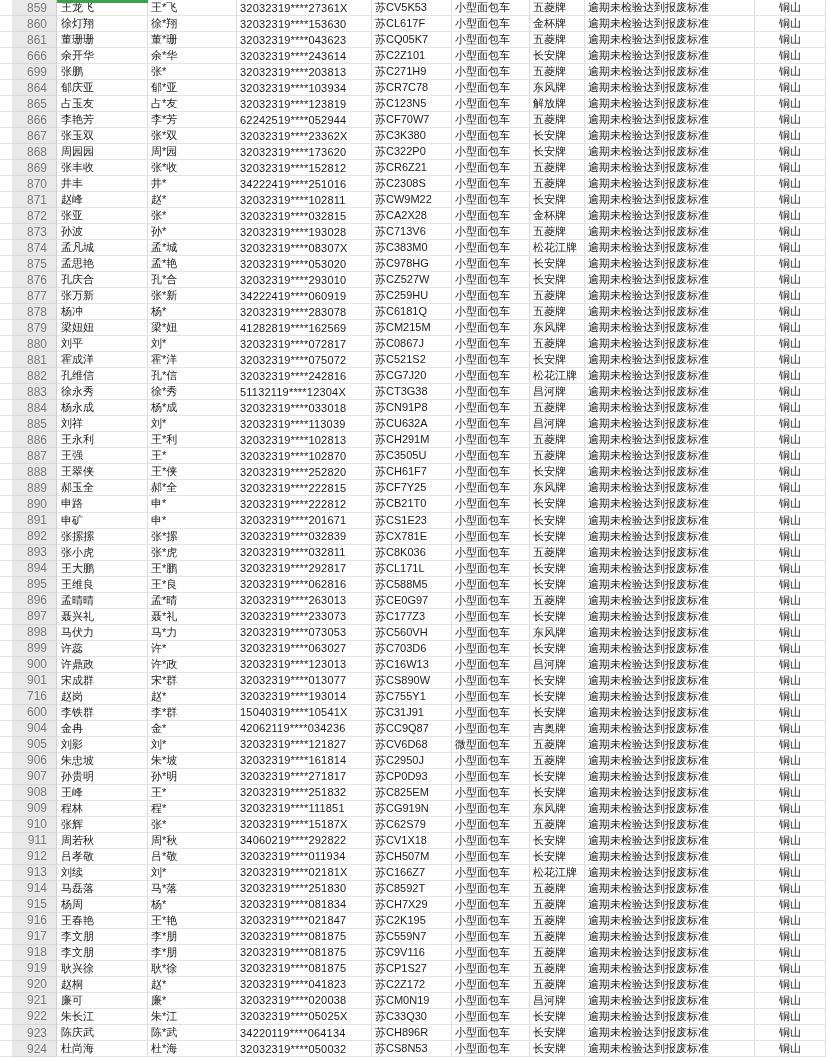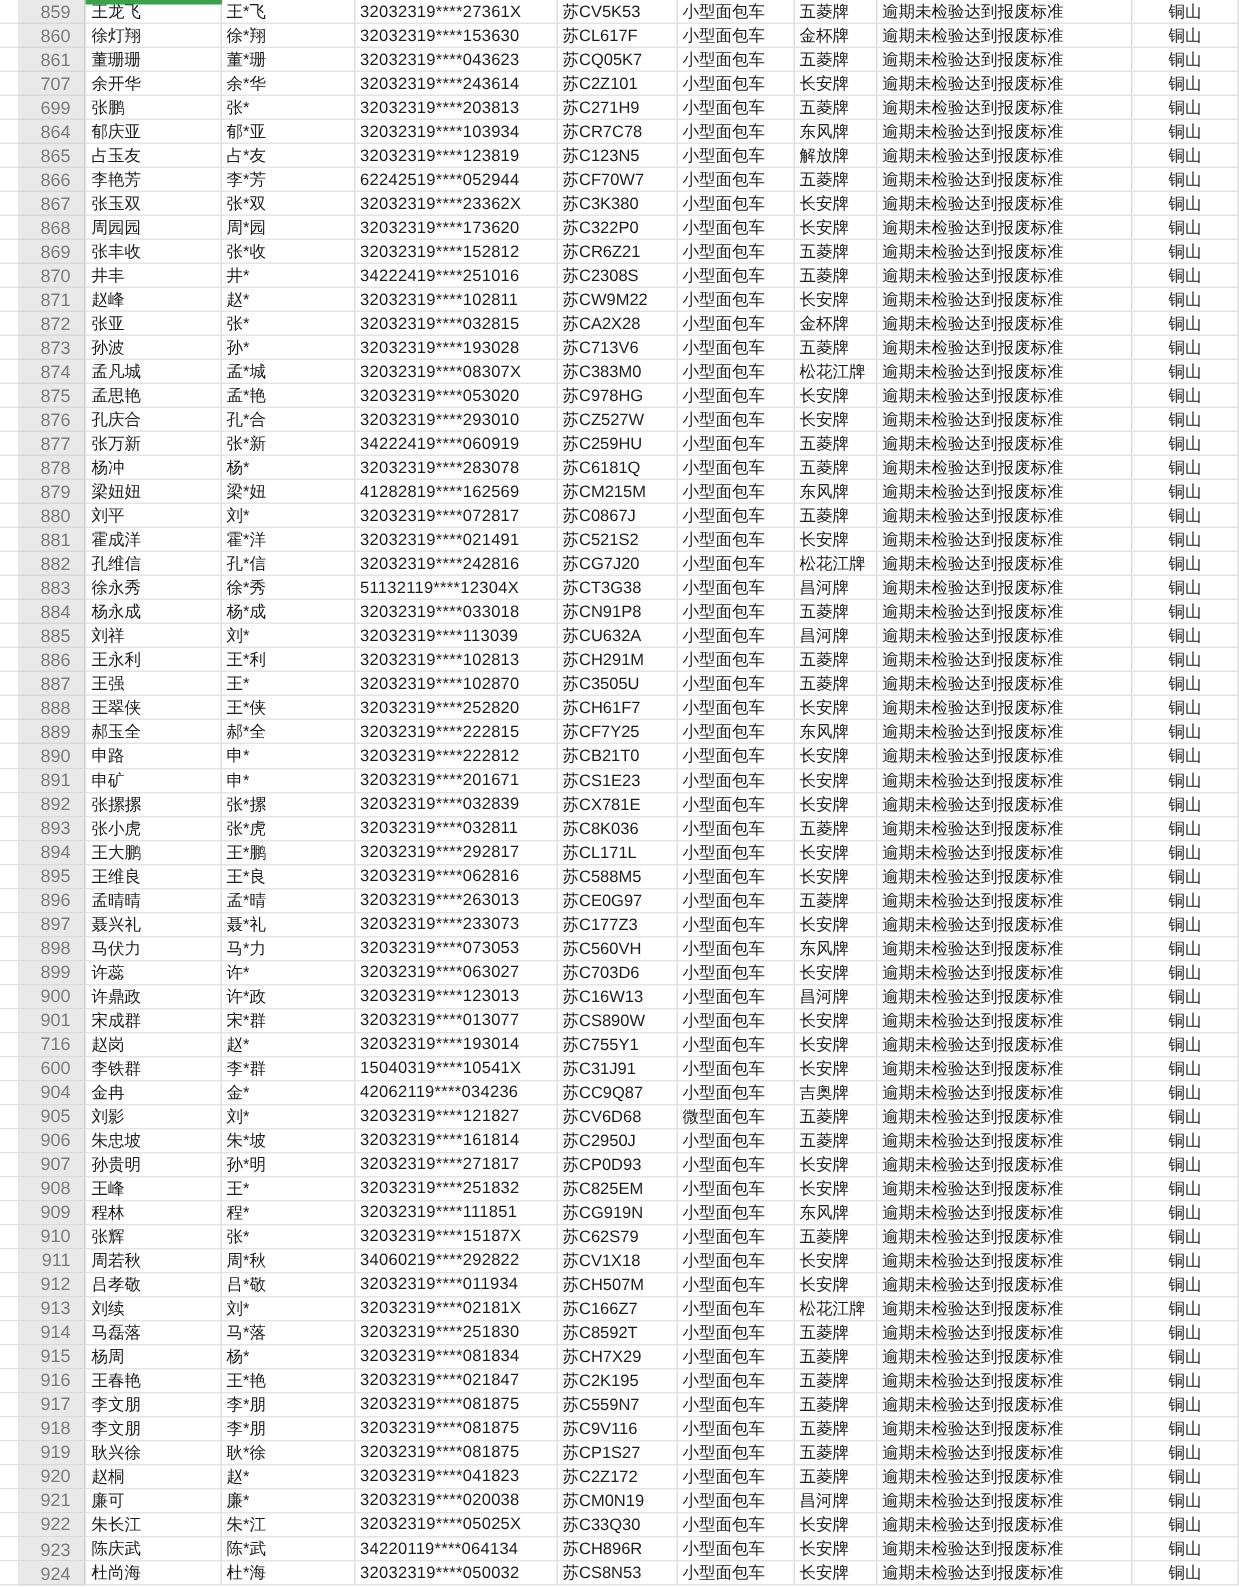--- a/index.html
+++ b/index.html
@@ -53,21 +53,21 @@
         <div class="cell c-masked">董*珊</div>
         <div class="cell c-id">32032319****043623</div>
         <div class="cell c-plate">苏CQ05K7</div>
         <div class="cell c-type">小型面包车</div>
         <div class="cell c-brand">五菱牌</div>
         <div class="cell c-status">逾期未检验达到报废标准</div>
         <div class="cell c-loc">铜山</div>
       </div>
       <div class="row">
         <div class="cell c-stub"></div>
-        <div class="cell c-num">707</div>
+        <div class="cell c-num">666</div>
         <div class="cell c-name">余开华</div>
         <div class="cell c-masked">余*华</div>
         <div class="cell c-id">32032319****243614</div>
         <div class="cell c-plate">苏C2Z101</div>
         <div class="cell c-type">小型面包车</div>
         <div class="cell c-brand">长安牌</div>
         <div class="cell c-status">逾期未检验达到报废标准</div>
         <div class="cell c-loc">铜山</div>
       </div>
       <div class="row">
@@ -284,21 +284,21 @@
         <div class="cell c-type">小型面包车</div>
         <div class="cell c-brand">五菱牌</div>
         <div class="cell c-status">逾期未检验达到报废标准</div>
         <div class="cell c-loc">铜山</div>
       </div>
       <div class="row">
         <div class="cell c-stub"></div>
         <div class="cell c-num">881</div>
         <div class="cell c-name">霍成洋</div>
         <div class="cell c-masked">霍*洋</div>
-        <div class="cell c-id">32032319****021491</div>
+        <div class="cell c-id">32032319****075072</div>
         <div class="cell c-plate">苏C521S2</div>
         <div class="cell c-type">小型面包车</div>
         <div class="cell c-brand">长安牌</div>
         <div class="cell c-status">逾期未检验达到报废标准</div>
         <div class="cell c-loc">铜山</div>
       </div>
       <div class="row">
         <div class="cell c-stub"></div>
         <div class="cell c-num">882</div>
         <div class="cell c-name">孔维信</div>

